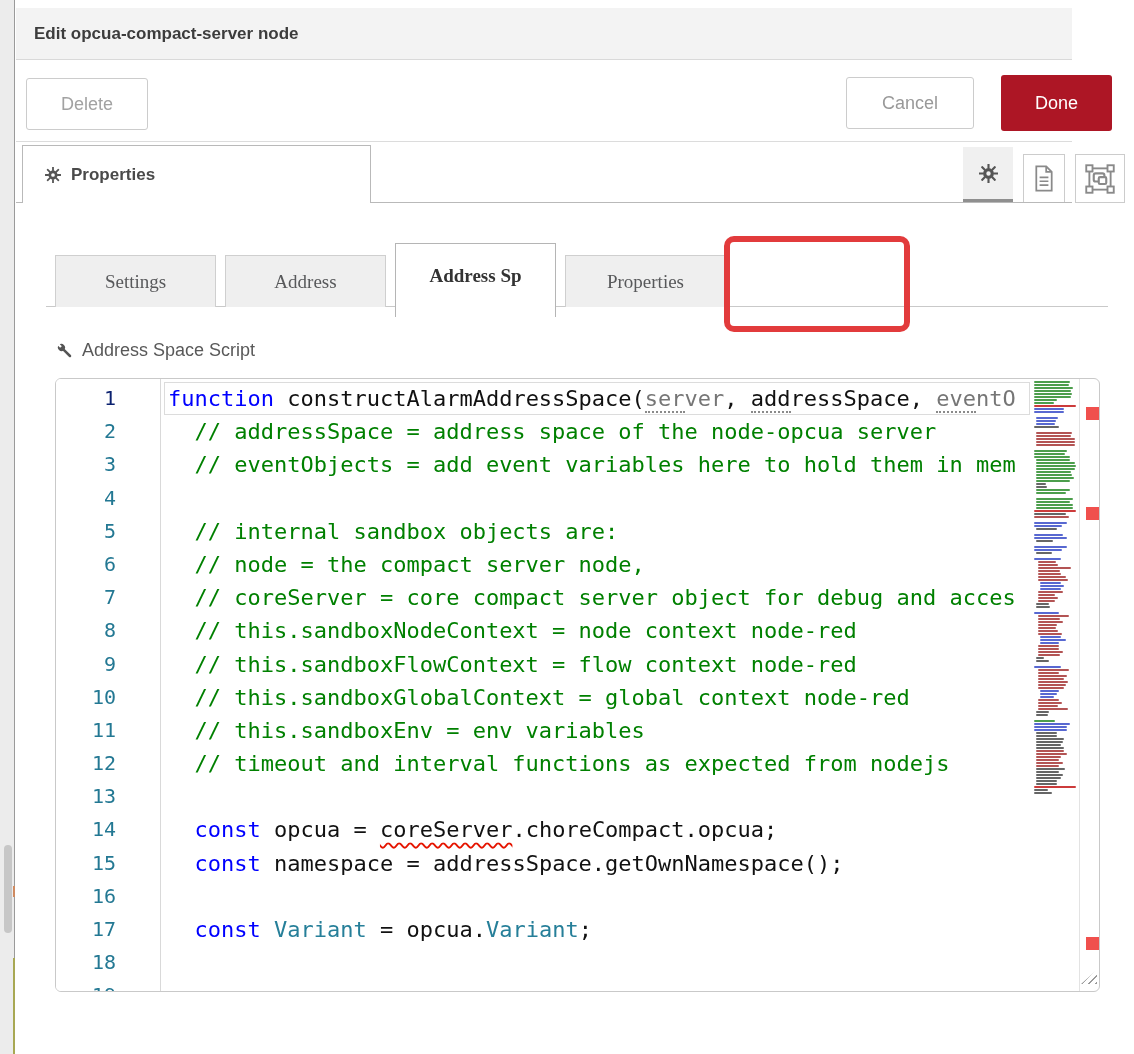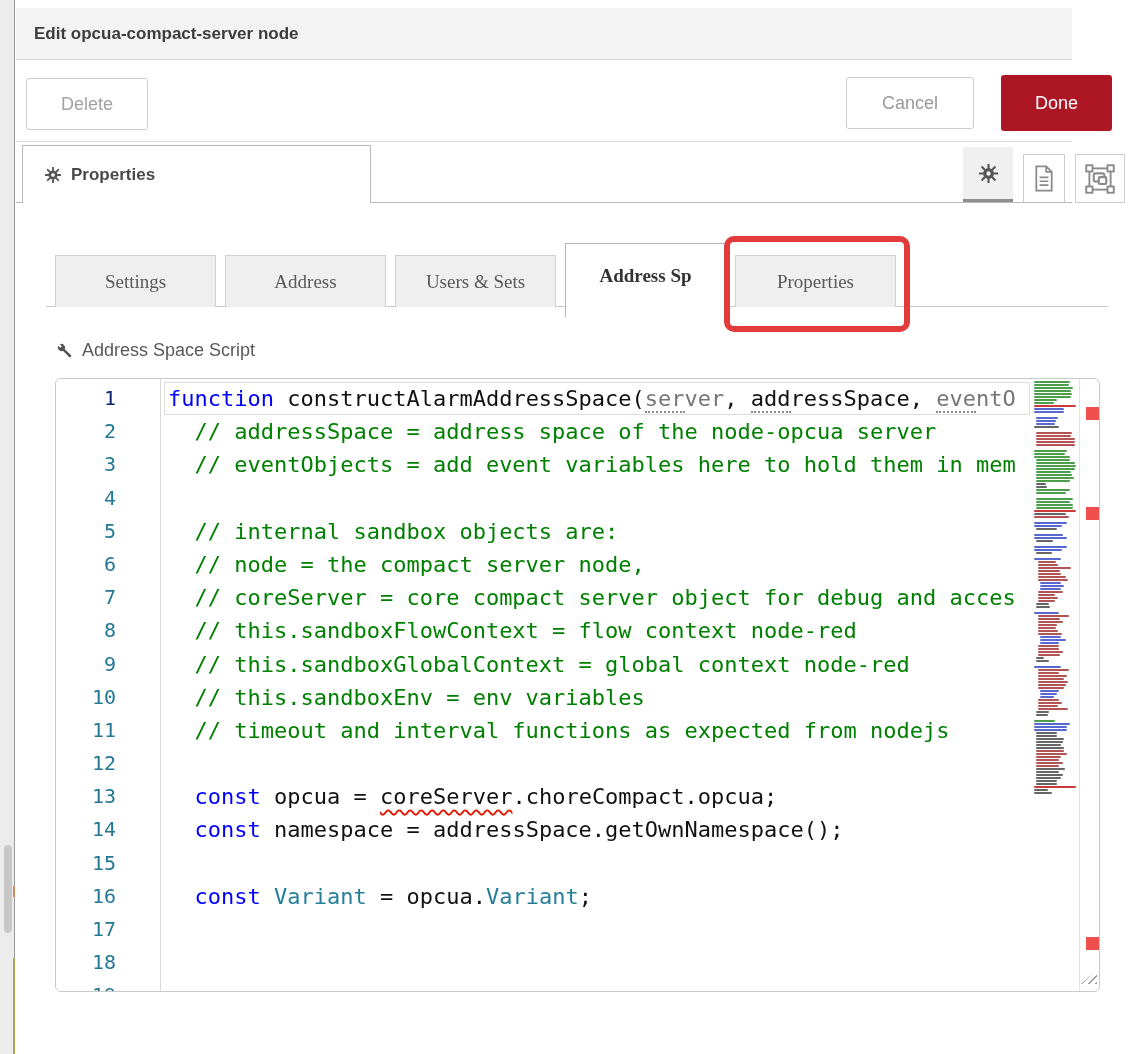--- a/index.html
+++ b/index.html
@@ -175,23 +175,20 @@
   </div>
 
   <div class="ed-tabbar-line"></div>
 
   <div class="node-tabs" id="node-tabs">
       <div class="ntab">
         <span class="lbl">Settings</span>
       </div>
       <div class="ntab">
         <span class="lbl">Address</span>
-      </div>
-      <div class="ntab fade-g">
-        <span class="lbl">Users &amp; Sets</span>
       </div>
       <div class="ntab active fade-w">
         <span class="lbl">Address Sp</span>
       </div>
       <div class="ntab">
         <span class="lbl">Properties</span>
       </div>
     </div>
 
   <div class="red-annotation" id="red-annotation" style="border-color: rgb(226, 59, 60);"></div>
@@ -233,20 +230,21 @@
       </div>
     <div class="code" id="code">
       <div class="curline"></div>
     <div class="code-line"><span class="tok-kw">function</span><span class="tok-pl"> constructAlarmAddressSpace(</span><span class="tok-pf tok-dot">ser</span><span class="tok-pf">ver</span><span class="tok-pl">, </span><span class="tok-pl tok-dot">add</span><span class="tok-pl">ressSpace</span><span class="tok-pl">, </span><span class="tok-pf tok-dot">eve</span><span class="tok-pf">ntO</span></div>
         <div class="code-line"><span class="tok-cm">  // addressSpace = address space of the node-opcua server</span></div>
         <div class="code-line"><span class="tok-cm">  // eventObjects = add event variables here to hold them in mem</span></div>
         <div class="code-line"></div>
         <div class="code-line"><span class="tok-cm">  // internal sandbox objects are:</span></div>
         <div class="code-line"><span class="tok-cm">  // node = the compact server node,</span></div>
         <div class="code-line"><span class="tok-cm">  // coreServer = core compact server object for debug and acces</span></div>
+        <div class="code-line"><span class="tok-cm">  // this.sandboxNodeContext = node context node-red</span></div>
         <div class="code-line"><span class="tok-cm">  // this.sandboxFlowContext = flow context node-red</span></div>
         <div class="code-line"><span class="tok-cm">  // this.sandboxGlobalContext = global context node-red</span></div>
         <div class="code-line"><span class="tok-cm">  // this.sandboxEnv = env variables</span></div>
         <div class="code-line"><span class="tok-cm">  // timeout and interval functions as expected from nodejs</span></div>
         <div class="code-line"></div>
         <div class="code-line"><span class="tok-pl">  </span><span class="tok-kw">const</span><span class="tok-pl"> opcua = </span><span class="tok-pl tok-sq">coreServer</span><span class="tok-pl">.choreCompact.opcua;</span></div>
         <div class="code-line"><span class="tok-pl">  </span><span class="tok-kw">const</span><span class="tok-pl"> namespace = addressSpace.getOwnNamespace();</span></div>
         <div class="code-line"></div>
         <div class="code-line"><span class="tok-pl">  </span><span class="tok-kw">const</span><span class="tok-pl"> </span><span class="tok-ty">Variant</span><span class="tok-pl"> = opcua.</span><span class="tok-ty">Variant</span><span class="tok-pl">;</span></div>
       </div>

